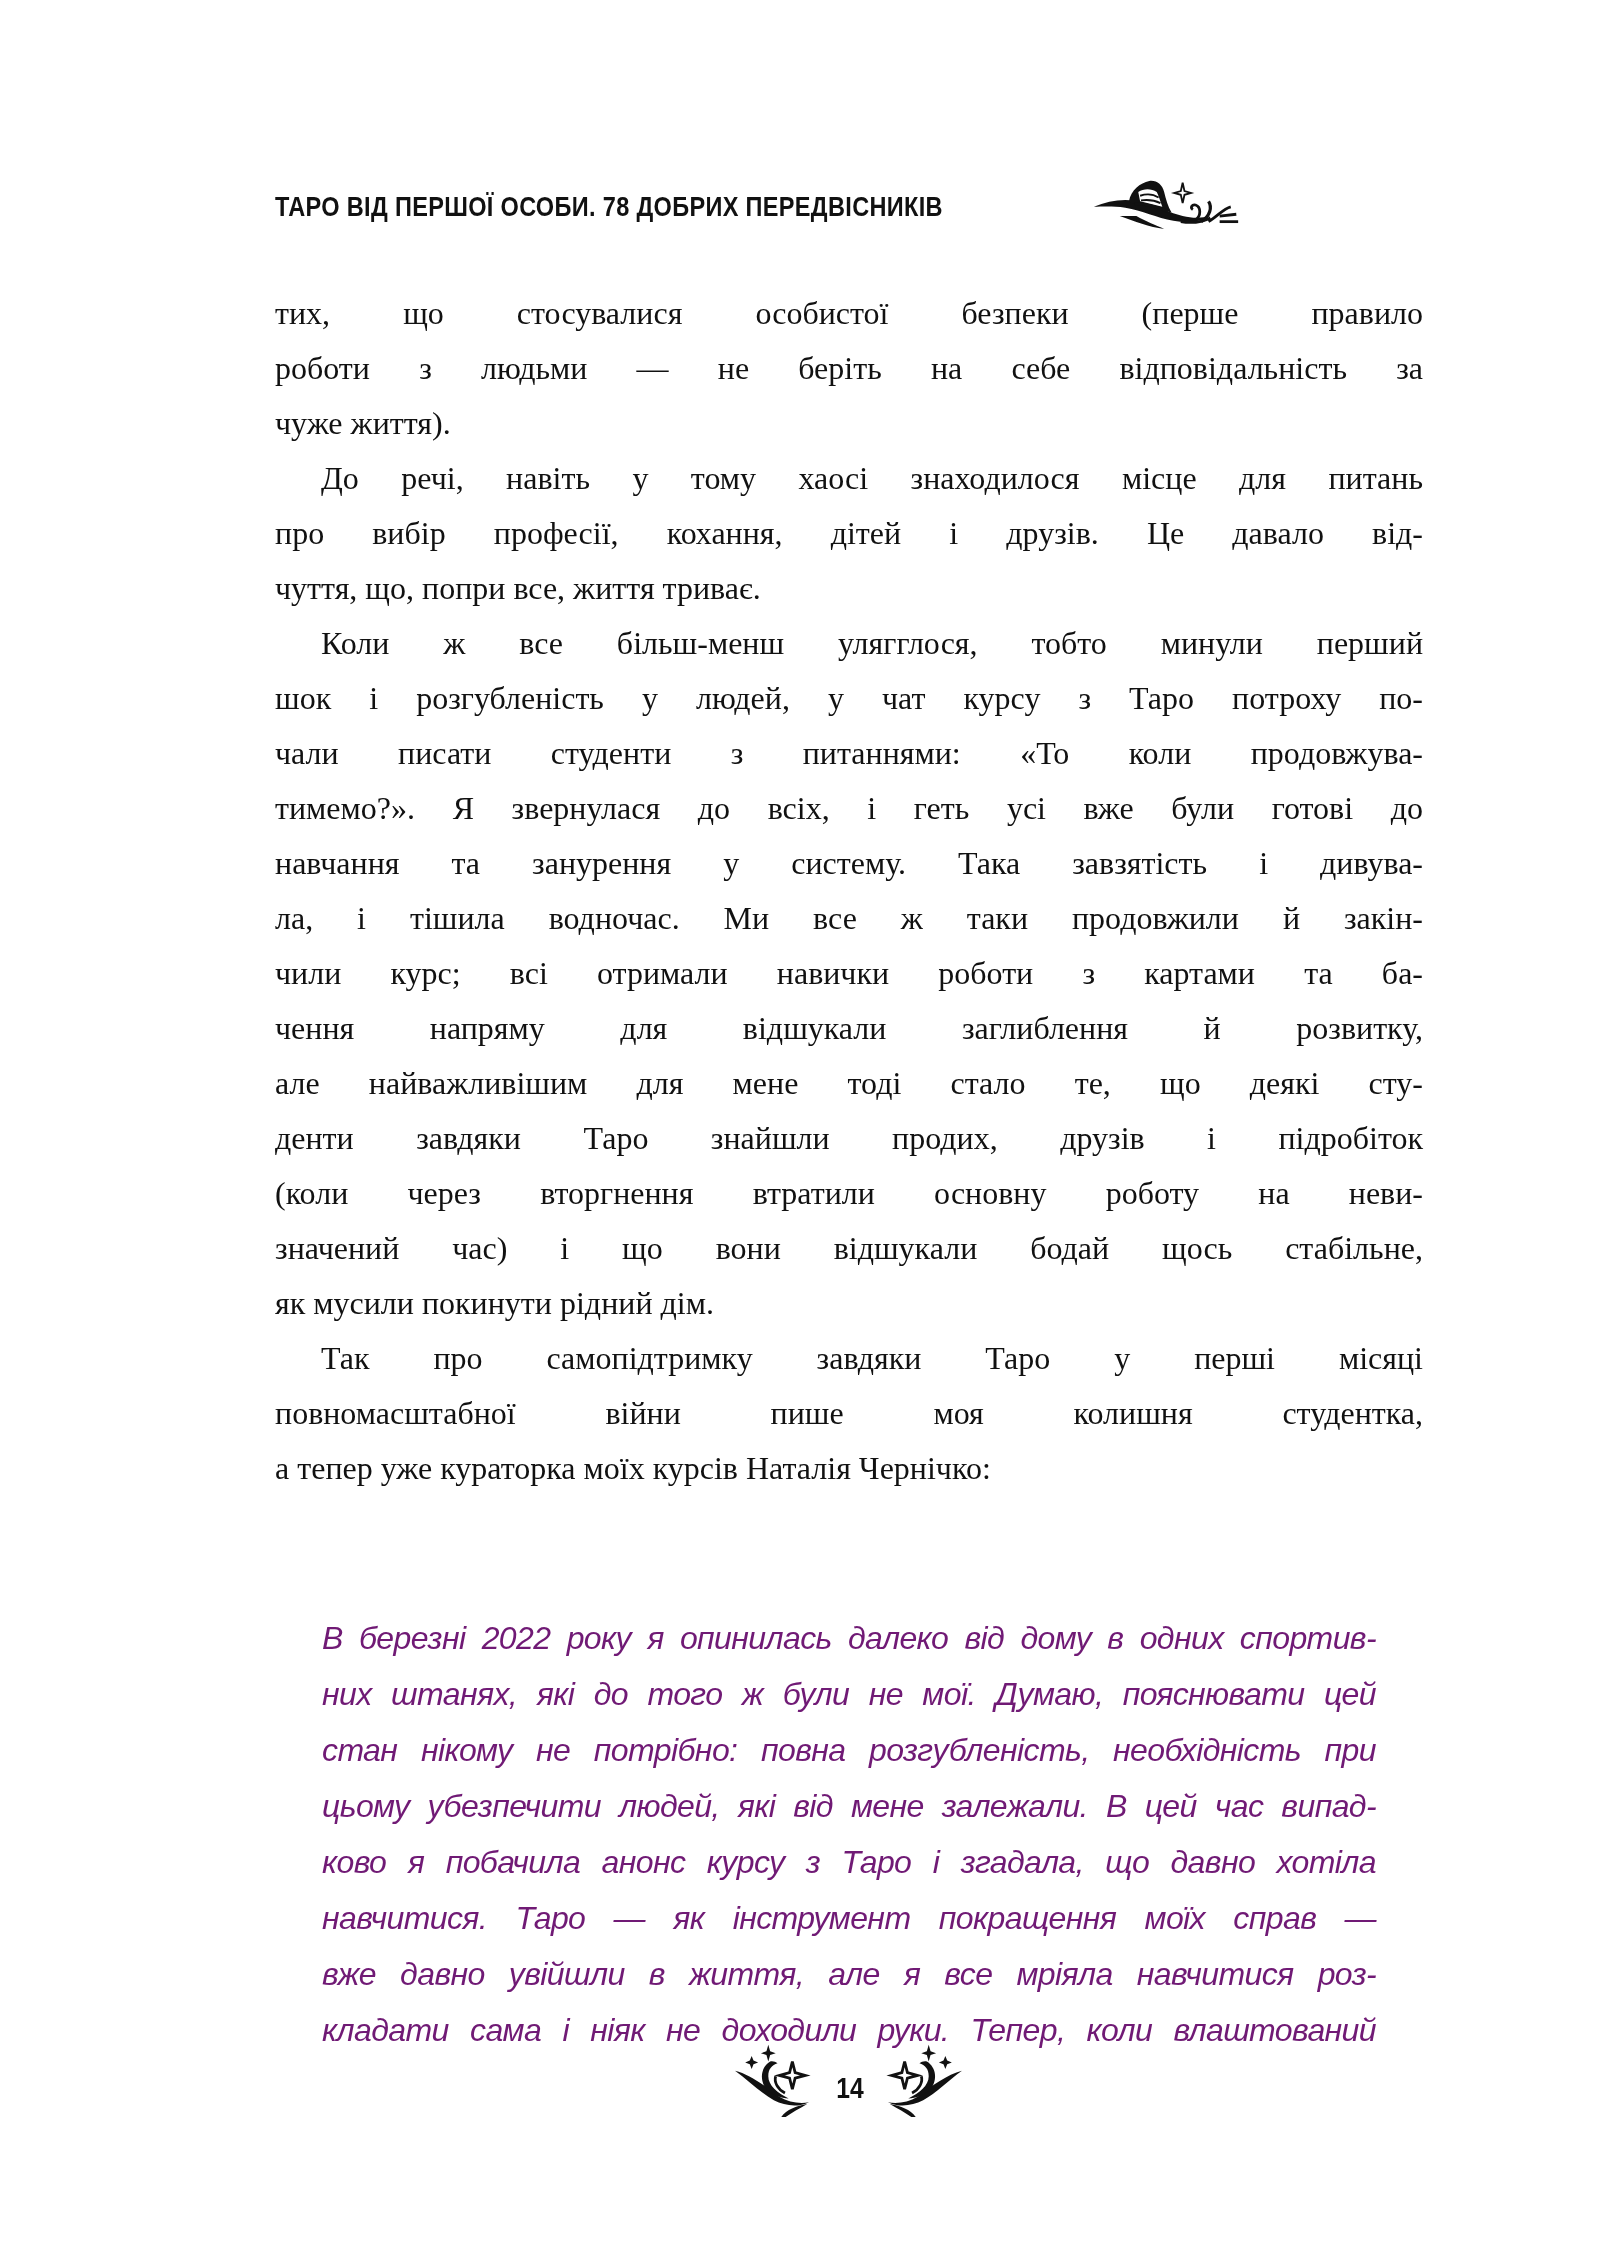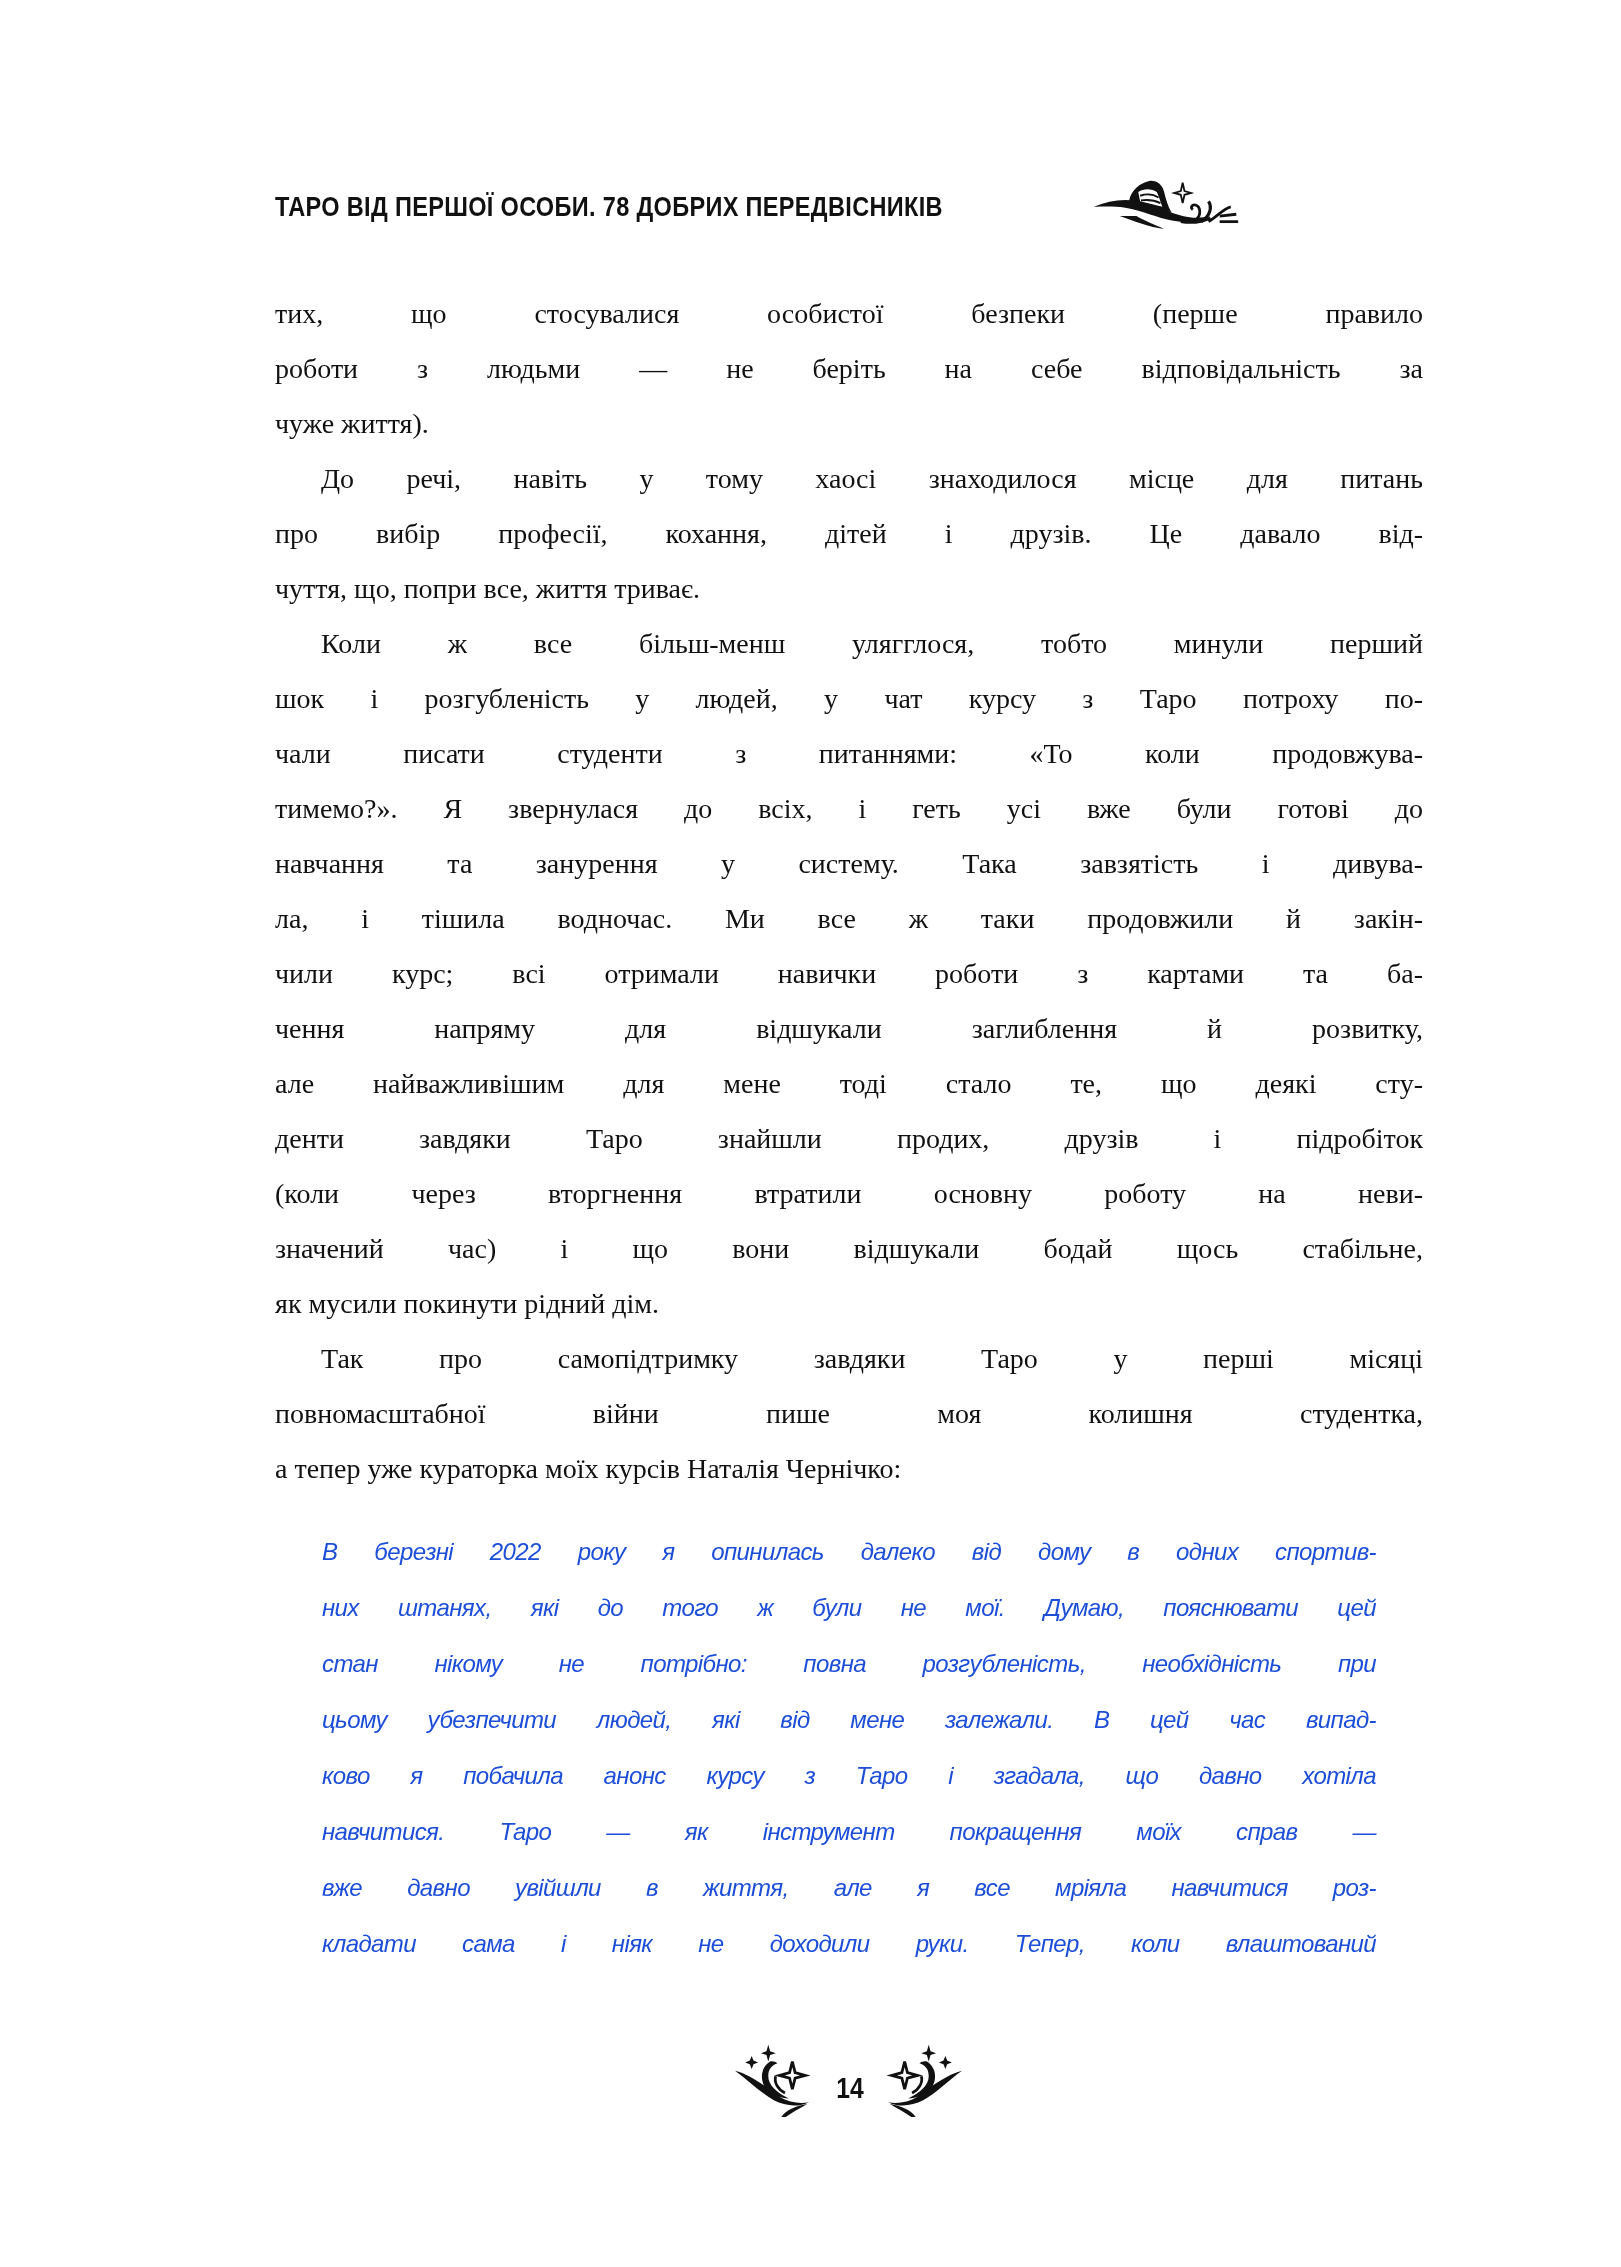--- a/index.html
+++ b/index.html
@@ -10,34 +10,34 @@
     position: absolute; left: 275px; top: 193px;
     font-family: "Liberation Sans", sans-serif; font-weight: bold;
     font-size: 28px; line-height: 1; letter-spacing: 0.4px;
     white-space: nowrap; color: #111;
     transform: scaleX(0.84); transform-origin: left top;
   }
   .head-ornament { position: absolute; left: 1092px; top: 179px; width: 148px; height: 52px; }
 
   .body-text {
     position: absolute; left: 275px; top: 286px; width: 1148px;
-    font-family: "Liberation Serif", serif; font-size: 28px; line-height: 55px; color: #111;
+    font-family: "Liberation Serif", serif; font-size: 32px; line-height: 55px; color: #111;
   }
   .line {
     display: block; white-space: nowrap;
     text-align: justify; text-align-last: justify;
     height: 55px; overflow: visible;
   }
   .line.indent { padding-left: 46px; }
   .line.last { text-align-last: left; }
 
   .quote {
-    position: absolute; left: 322px; top: 1524px; width: 1054px;
+    position: absolute; left: 322px; top: 1610px; width: 1054px;
     font-family: "Liberation Sans", sans-serif; font-style: italic;
-    font-size: 24px; line-height: 56px; letter-spacing: -0.6px; color: #1d4ed8;
+    font-size: 32px; line-height: 56px; letter-spacing: -0.6px; color: #701a75;
   }
   .qline {
     display: block; white-space: nowrap;
     text-align: justify; text-align-last: justify; height: 56px;
   }
 
   .footer { position: absolute; left: 0; top: 0; width: 1621px; height: 2268px; pointer-events: none; }
   .foot-orn-left { position: absolute; left: 733px; top: 2043px; width: 78px; height: 74px; }
   .foot-orn-right { position: absolute; left: 886px; top: 2043px; width: 78px; height: 74px; transform: scaleX(-1); }
   .page-number {

